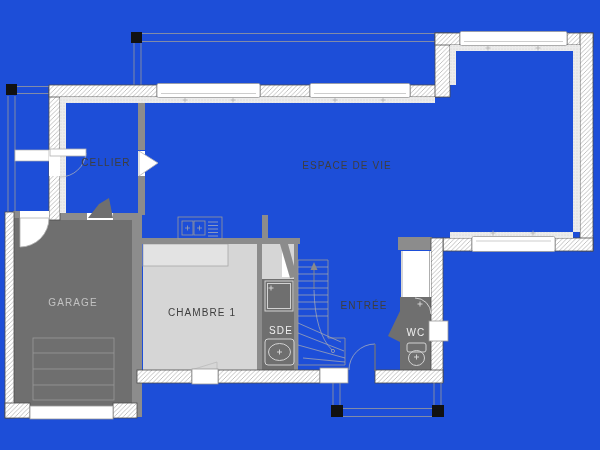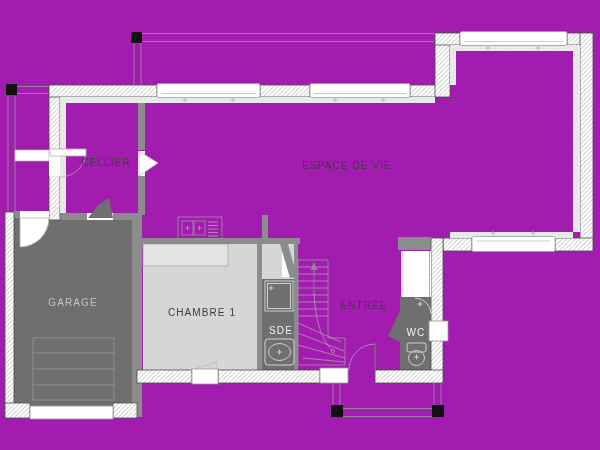--- a/index.html
+++ b/index.html
@@ -1,16 +1,16 @@
 <!DOCTYPE html>
 <html><head>
 <meta charset="utf-8">
 <style>
   html,body{margin:0;padding:0;background:#ffffff;}
-  .stage{width:600px;height:450px;position:relative;background:#a21caf;overflow:hidden;}
+  .stage{width:600px;height:450px;position:relative;background:#1d4ed8;overflow:hidden;}
   svg text{font-family:"Liberation Sans","DejaVu Sans",sans-serif;}
   .lbl{font-size:10px;letter-spacing:1.1px;fill:#3e3e3e;text-anchor:middle;}
   .lbl-on-dark{fill:#c2c2c2;}
   .lbl-white{fill:#f0f0f0;}
   .wall{fill:url(#hatch);stroke:#4d4d4d;stroke-width:0.8;}
   .pwall{fill:#8c8c8c;stroke:none;}
   .insul{fill:url(#stipple);}
   .winbox{fill:#ffffff;stroke:#9a9a9a;stroke-width:0.8;}
   .thin{stroke:#9a9a9a;stroke-width:0.8;fill:none;}
   .thinlight{stroke:#b8b8b8;stroke-width:0.7;fill:none;}

